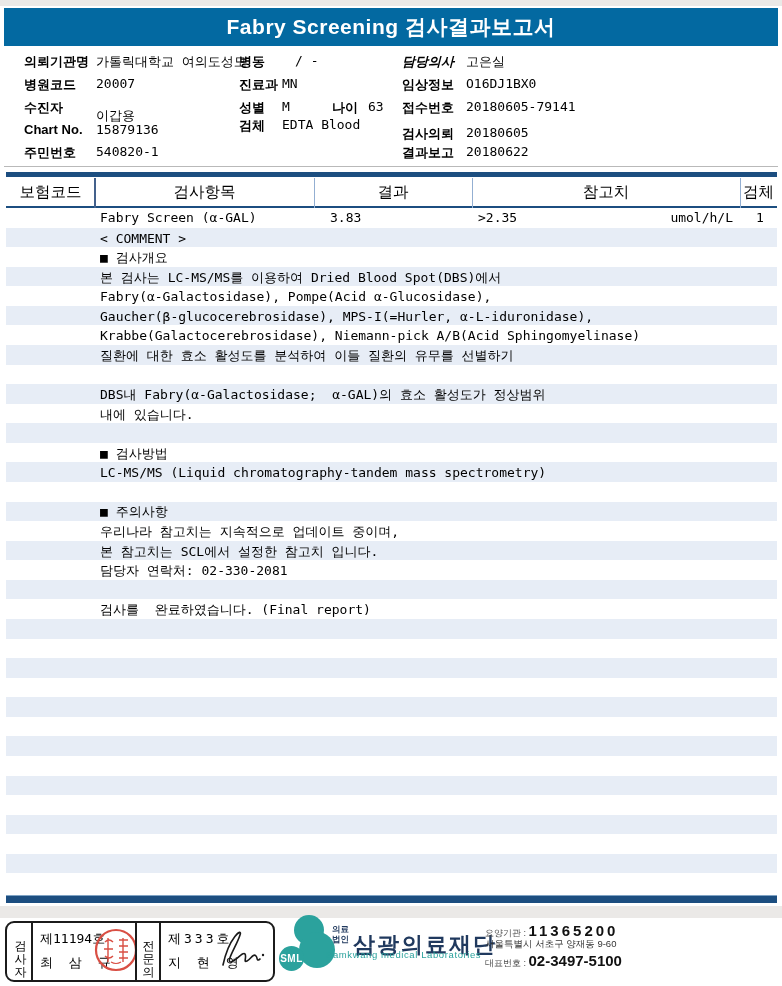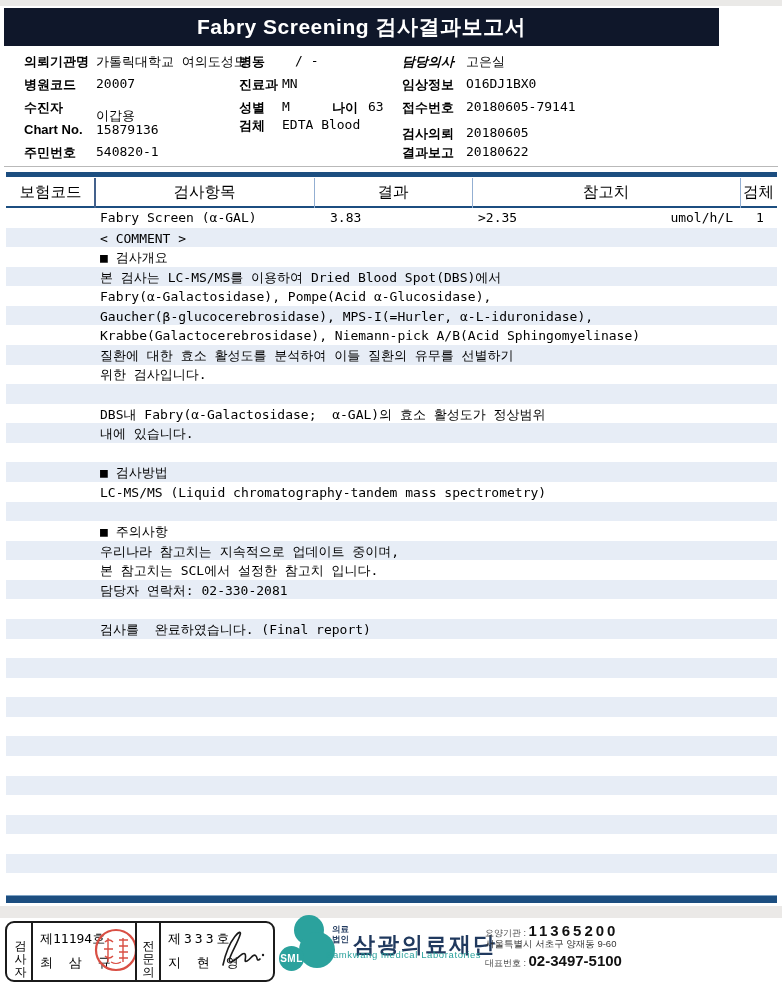--- a/index.html
+++ b/index.html
@@ -1,21 +1,21 @@
 <!DOCTYPE html>
 <html><head>
 <meta charset="utf-8">
 <style>
   html,body{margin:0;padding:0;background:#fff;}
   .page{position:relative;width:782px;height:986px;background:#ffffff;overflow:hidden;
         font-family:"DejaVu Sans Mono",monospace;color:#000;}
   .abs{position:absolute;}
   
   .top-strip{left:0;top:0;width:782px;height:6px;background:#eae9e7;}
-  .banner{left:4px;top:8px;width:715px;height:38px;background:#0f172a;
+  .banner{left:4px;top:8px;width:774px;height:38px;background:#0369a1;
           display:flex;align-items:center;justify-content:center;}
   .banner span{color:#ffffff;font-family:"Liberation Sans",sans-serif;
           font-weight:bold;font-size:21px;letter-spacing:0.5px;}
   
   .plabel{font-family:"Liberation Sans",sans-serif;font-weight:bold;font-size:13px;white-space:pre;}
   .pvalue{font-size:13px;white-space:pre;}
   
   .hline-gray{left:4px;top:166px;width:774px;height:1px;background:#b9b9b9;}
   .navy-top{left:6px;top:172px;width:771px;height:5px;background:#1c4e80;}
   .navy-hdr-bottom{left:6px;top:206px;width:771px;height:2px;background:#1c4e80;}
@@ -124,21 +124,20 @@
     </div>
     <div class="comment-list">
 
     <div class="cline">&lt; COMMENT &gt;</div>
         <div class="cline">■ 검사개요</div>
         <div class="cline">본 검사는 LC-MS/MS를 이용하여 Dried Blood Spot(DBS)에서</div>
         <div class="cline">Fabry(α-Galactosidase), Pompe(Acid α-Glucosidase),</div>
         <div class="cline">Gaucher(β-glucocerebrosidase), MPS-I(=Hurler, α-L-iduronidase),</div>
         <div class="cline">Krabbe(Galactocerebrosidase), Niemann-pick A/B(Acid Sphingomyelinase)</div>
         <div class="cline">질환에 대한 효소 활성도를 분석하여 이들 질환의 유무를 선별하기</div>
-        <div class="cline">위한 검사입니다.</div>
         <div class="cline"></div>
         <div class="cline">DBS내 Fabry(α-Galactosidase;  α-GAL)의 효소 활성도가 정상범위</div>
         <div class="cline">내에 있습니다.</div>
         <div class="cline"></div>
         <div class="cline">■ 검사방법</div>
         <div class="cline">LC-MS/MS (Liquid chromatography-tandem mass spectrometry)</div>
         <div class="cline"></div>
         <div class="cline">■ 주의사항</div>
         <div class="cline">우리나라 참고치는 지속적으로 업데이트 중이며,</div>
         <div class="cline">본 참고치는 SCL에서 설정한 참고치 입니다.</div>

